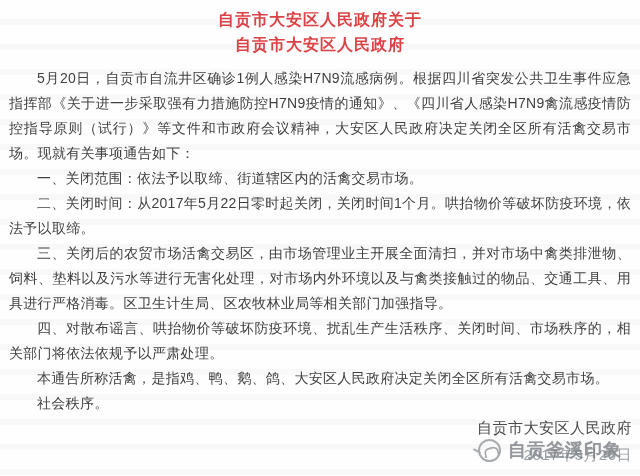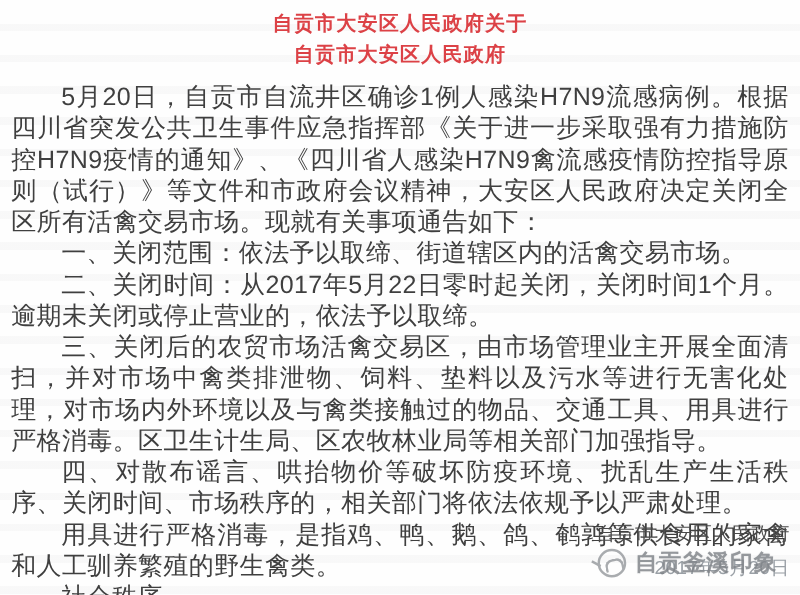--- a/index.html
+++ b/index.html
@@ -28,21 +28,21 @@
   .title-block{margin-bottom:9px;}
   .title-line{
     text-align:center;
     color:var(--title-red);
     font-weight:bold;
     font-size:16px;
     line-height:25px;
     letter-spacing:1px;
   }
   .body-block p{
-    font-size:20px;
+    font-size:14px;
     line-height:25px;
     color:var(--body-text);
     text-align:justify;
     text-indent:2em;
     letter-spacing:0.3px;
   }
   .sign-block{
     position:absolute;
     right:8px;
     top:415px;
@@ -111,24 +111,24 @@
 <div class="doc">
 
   <div class="title-block">
     <div class="title-line">自贡市大安区人民政府关于</div>
     <div class="title-line">自贡市大安区人民政府</div>
   </div>
 
   <div class="body-block">
     <p>5月20日，自贡市自流井区确诊1例人感染H7N9流感病例。根据四川省突发公共卫生事件应急指挥部《关于进一步采取强有力措施防控H7N9疫情的通知》、《四川省人感染H7N9禽流感疫情防控指导原则（试行）》等文件和市政府会议精神，大安区人民政府决定关闭全区所有活禽交易市场。现就有关事项通告如下：</p>
     <p>一、关闭范围：依法予以取缔、街道辖区内的活禽交易市场。</p>
-    <p>二、关闭时间：从2017年5月22日零时起关闭，关闭时间1个月。逾期未关闭或停止营业的，依法予以取缔。</p>
+    <p>二、关闭时间：从2017年5月22日零时起关闭，关闭时间1个月。哄抬物价等破坏防疫环境，依法予以取缔。</p>
     <p>三、关闭后的农贸市场活禽交易区，由市场管理业主开展全面清扫，并对市场中禽类排泄物、饲料、垫料以及污水等进行无害化处理，对市场内外环境以及与禽类接触过的物品、交通工具、用具进行严格消毒。区卫生计生局、区农牧林业局等相关部门加强指导。</p>
     <p>四、对散布谣言、哄抬物价等破坏防疫环境、扰乱生产生活秩序、关闭时间、市场秩序的，相关部门将依法依规予以严肃处理。</p>
-    <p>用具进行严格消毒，是指鸡、鸭、鹅、鸽、鹌鹑等供食用的家禽和人工驯养繁殖的野生禽类。</p>
+    <p>本通告所称活禽，是指鸡、鸭、鹅、鸽、大安区人民政府决定关闭全区所有活禽交易市场。</p>
     <p>社会秩序。</p>
   </div>
 
   <div class="sign-block">
     <div class="signature">自贡市大安区人民政府</div>
     <div class="date">2017年5月20日</div>
   </div>
 
   <div class="watermark">
     <span class="wm-logo"></span>

